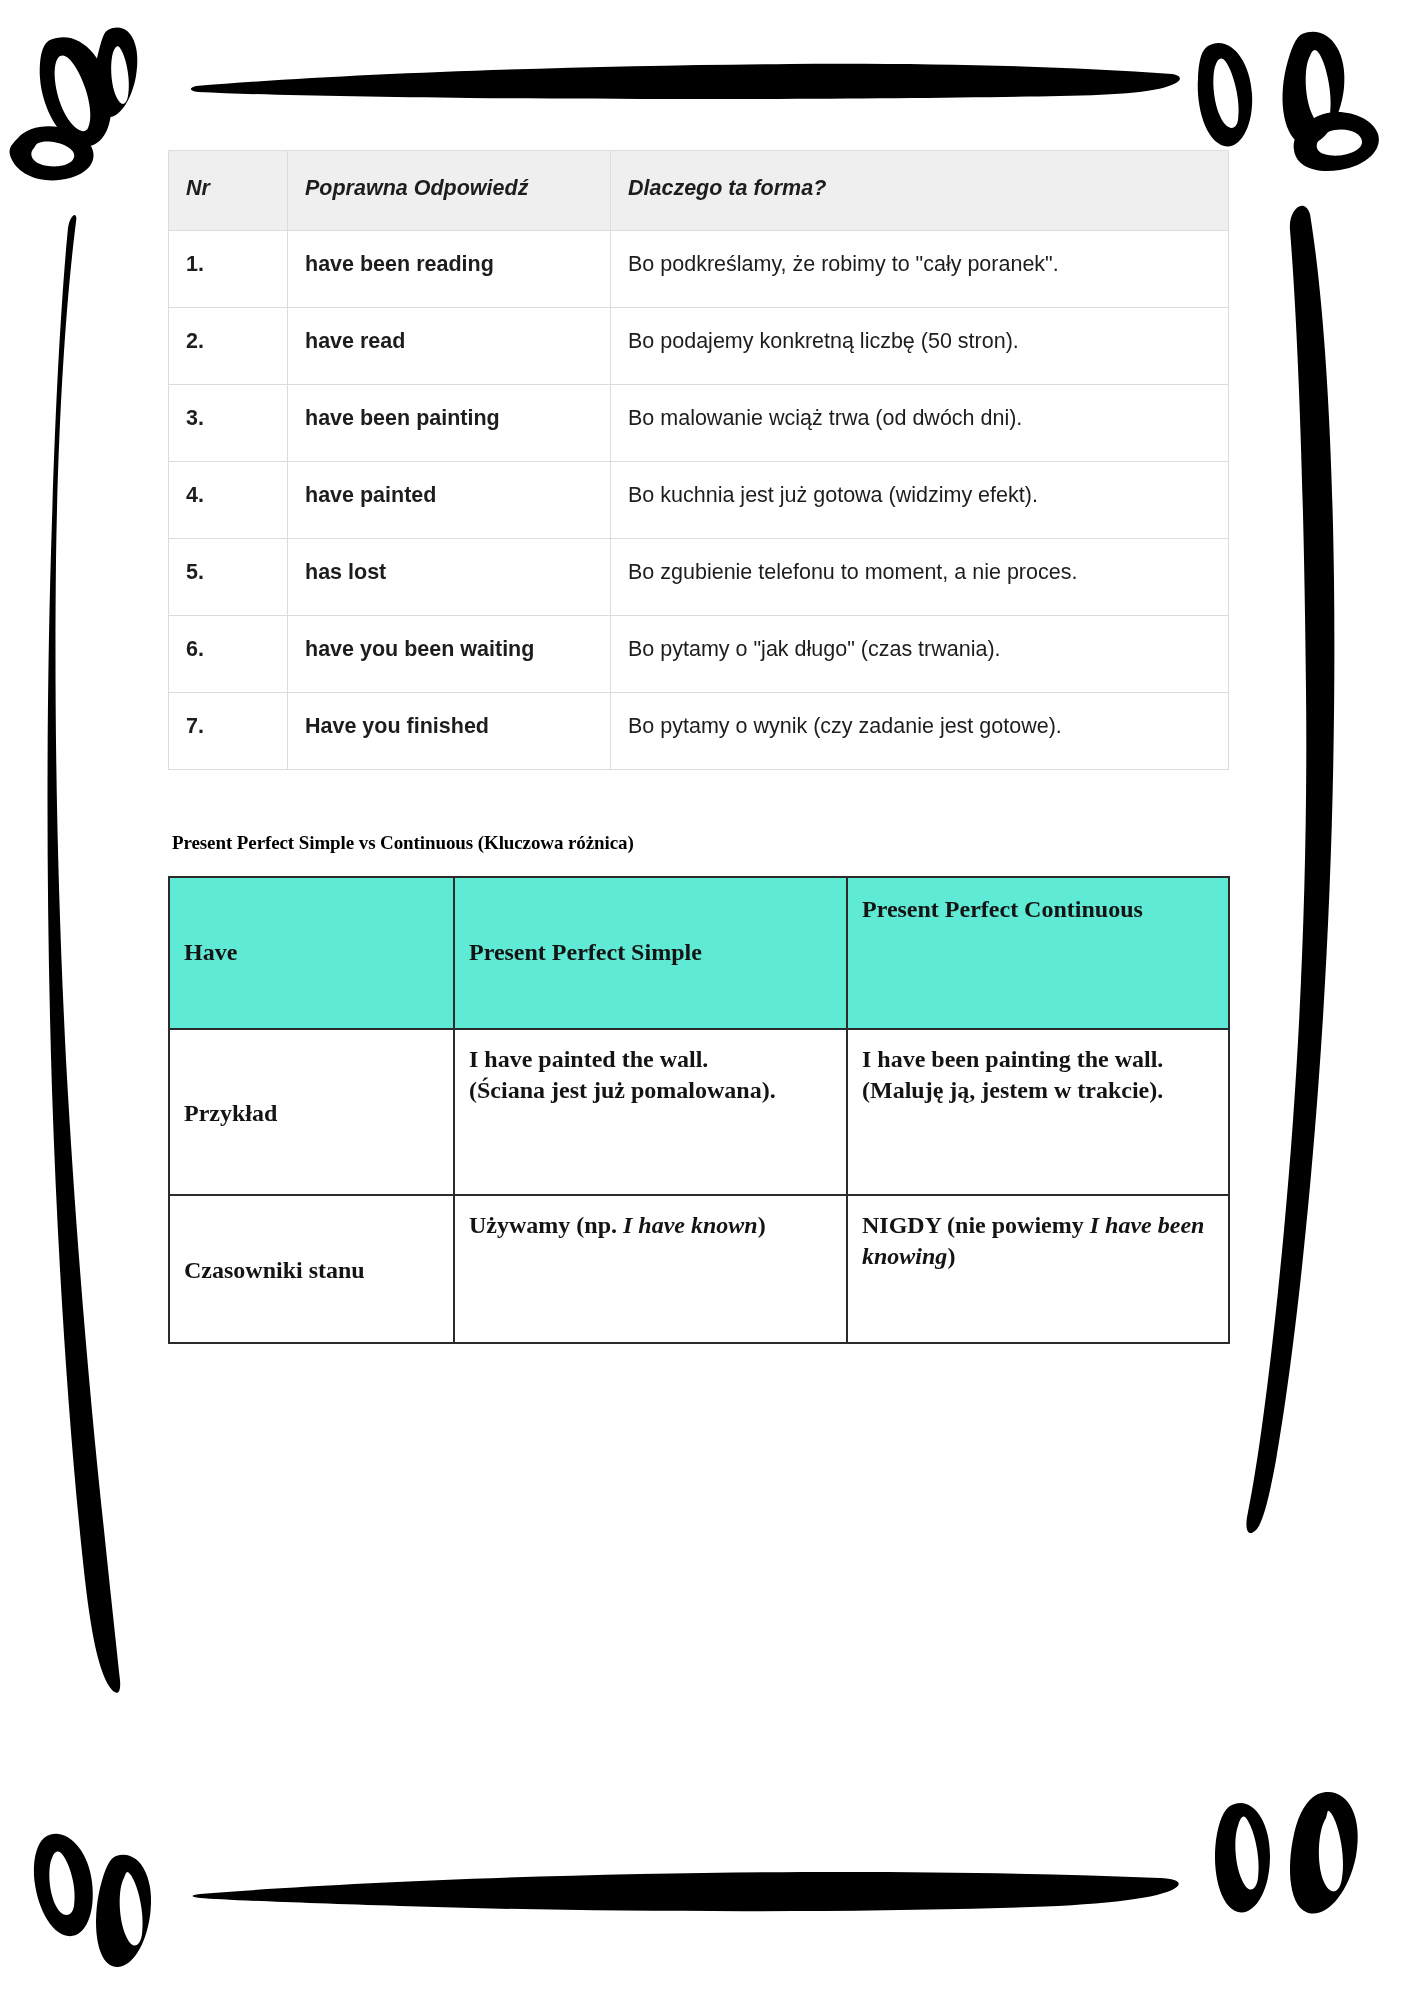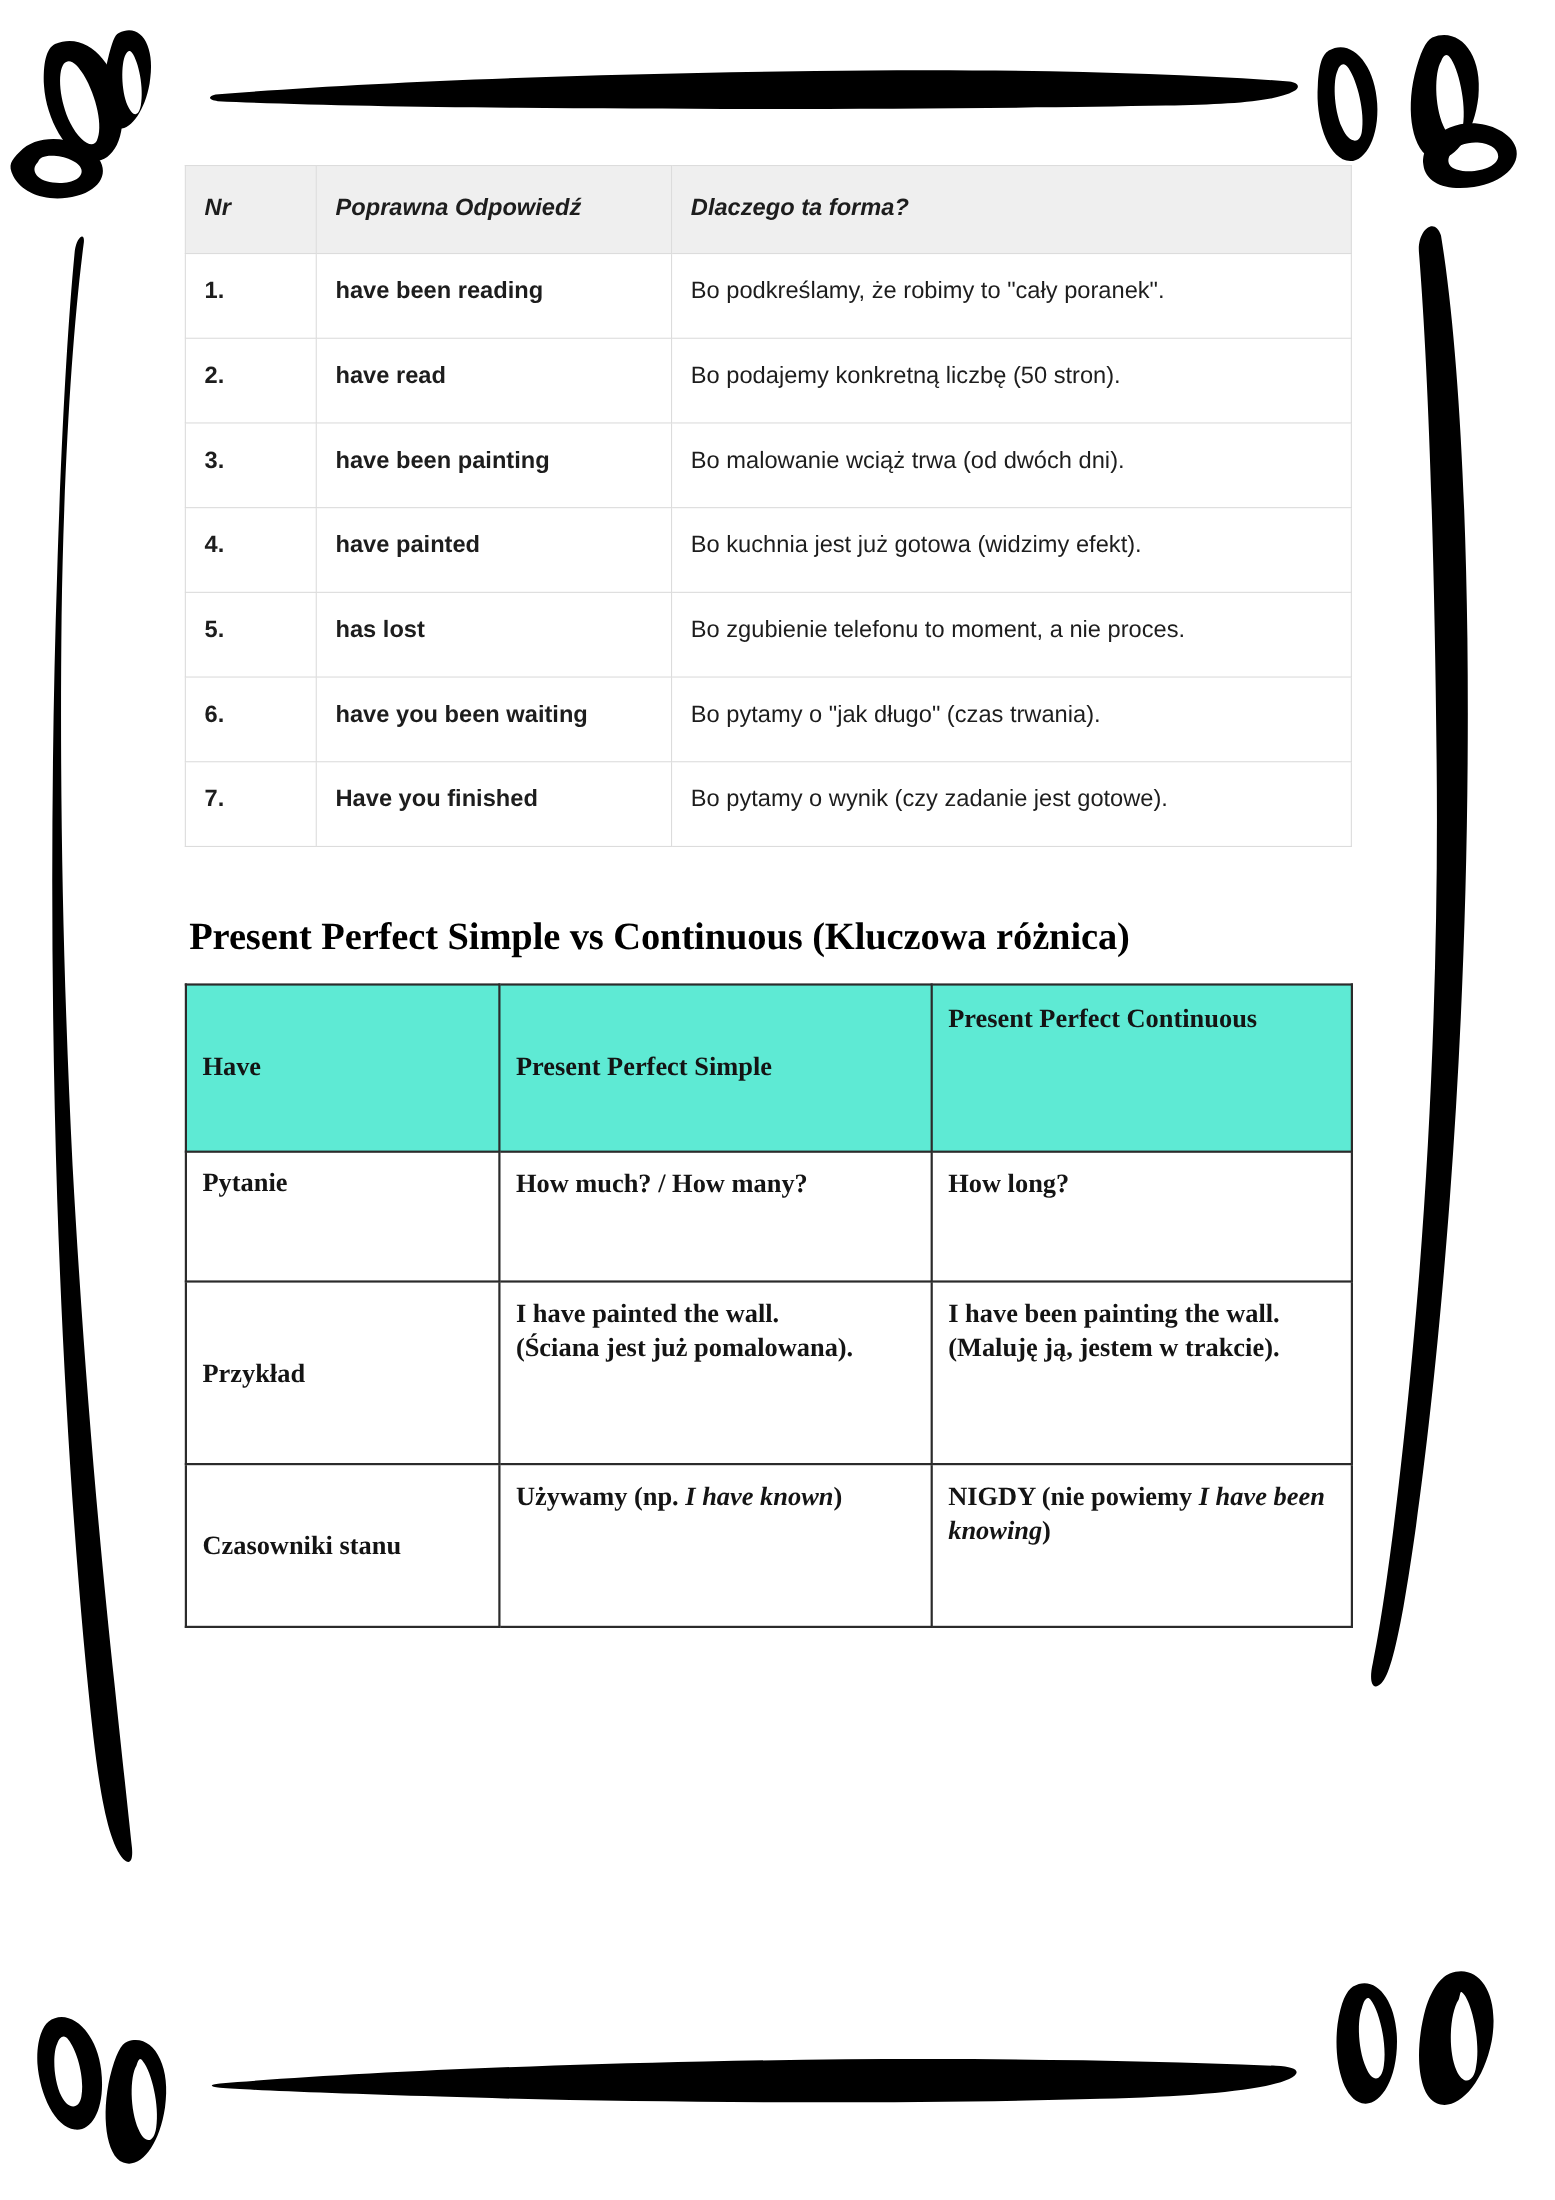--- a/index.html
+++ b/index.html
@@ -70,21 +70,21 @@
     font-weight: normal;
   }
   .answers-table tbody tr td {
     height: 40px;
   }
 
   
   .section-heading {
     font-family: "Liberation Serif", serif;
     font-weight: bold;
-    font-size: 35px;
+    font-size: 19px;
     color: #000000;
     margin: 62px 0 22px 4px;
     letter-spacing: -0.1px;
   }
 
   
   .compare-table {
     width: 1060px;
     border-collapse: collapse;
     table-layout: fixed;
@@ -284,25 +284,20 @@
         <col class="c-ppc">
     </colgroup>
     <thead>
       <tr>
         <th class="h-feat">Have</th>
         <th class="h-pps">Present Perfect Simple</th>
         <th class="h-ppc">Present Perfect Continuous</th>
       </tr>
     </thead>
     <tbody>
-      <tr class="r-quest">
-        <td class="feat">Pytanie</td>
-        <td>How much? / How many?</td>
-        <td>How long?</td>
-      </tr>
       <tr class="r-example">
         <td class="feat">Przykład</td>
         <td>
           <span class="cell-line">I have painted the wall.</span>
           <span class="cell-line">(Ściana jest już pomalowana).</span>
         </td>
         <td>
           <span class="cell-line">I have been painting the wall.</span>
           <span class="cell-line">(Maluję ją, jestem w trakcie).</span>
         </td>

